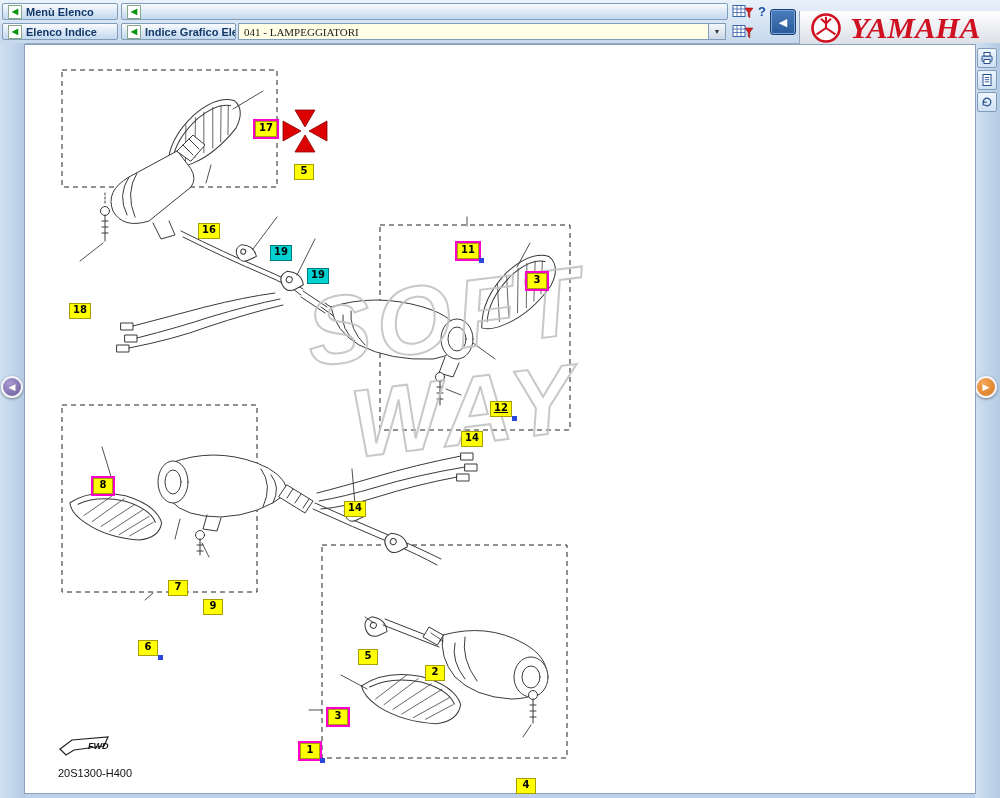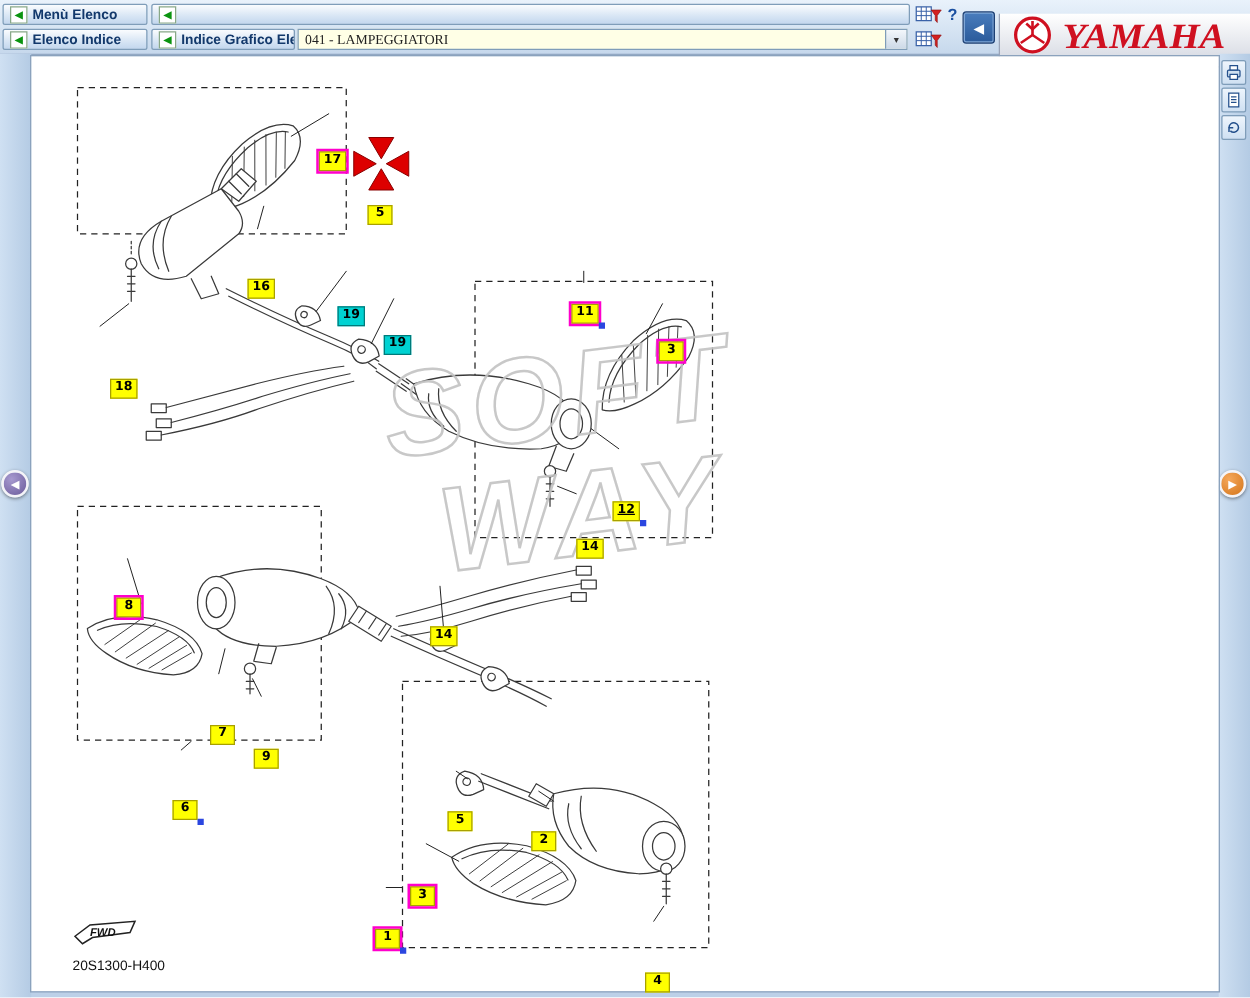--- a/index.html
+++ b/index.html
@@ -43,21 +43,21 @@
   .canvas{position:absolute;left:25px;top:45px;width:950px;height:748px;background:#fff;
        outline:1px solid #8ba2bd;}
   .canvas svg.art{position:absolute;left:0;top:0;}
   #labels-layer{position:absolute;left:0;top:0;width:100%;height:100%;z-index:5;margin-top:40px;}
   .part-label{position:absolute;min-width:12px;height:14px;line-height:14px;padding:0 3px;text-align:center;
        font:bold 10px "DejaVu Sans",sans-serif;color:#000;background:#ffff00;border:1px solid #a8a000;}
   .part-label.selected{outline:2px solid #ff00cc;}
   .part-label.cyan{background:#00d2d2;border-color:#007a7a;}
   .part-label .dot{position:absolute;right:-6px;bottom:-5px;width:5px;height:5px;background:#2b46e0;}
   .fwd-mark{position:absolute;left:33px;top:690px;width:60px;color:#111;z-index:4;}
-  .fwd-mark .fwd-text{font:bold italic 9px "Liberation Sans",sans-serif;position:absolute;left:14px;top:6px;}
+  .fwd-mark .fwd-text{font:bold italic 9px "Liberation Sans",sans-serif;position:absolute;left:30px;top:6px;}
   .sheet-code{position:absolute;left:33px;top:722px;font:11px "Liberation Sans",sans-serif;color:#111;z-index:4;}
 </style>
 </head>
 <body>
 
 <div class="screen">
 
   <div class="toolbar">
     <div class="btn" style="left:2px;top:3px;width:116px;height:17px;">
       <span class="mini-sheet">◀</span>
@@ -318,21 +318,21 @@
     </svg>
 
     <div id="labels-layer">
         <div class="part-label selected" style="left: 230px; top: 36px;">17</div>
         <div class="part-label" style="left: 269px; top: 79px;">5</div>
         <div class="part-label" style="left: 173px; top: 138px;">16</div>
         <div class="part-label cyan" style="left: 245px; top: 160px;">19</div>
         <div class="part-label cyan" style="left: 282px; top: 183px;">19</div>
         <div class="part-label selected" style="left: 432px; top: 158px;">11<span class="dot"></span></div>
         <div class="part-label selected" style="left: 502px; top: 188px;">3</div>
-        <div class="part-label" style="left: 63px; top: 218px; text-align: right;">18</div>
+        <div class="part-label" style="left: 44px; top: 218px; text-align: right;">18</div>
         <div class="part-label" style="left: 465px; top: 316px; text-decoration: underline;">12<span class="dot"></span></div>
         <div class="part-label" style="left: 436px; top: 346px;">14</div>
         <div class="part-label selected" style="left: 68px; top: 393px;">8</div>
         <div class="part-label" style="left: 319px; top: 416px;">14</div>
         <div class="part-label" style="left: 143px; top: 495px;">7</div>
         <div class="part-label" style="left: 178px; top: 514px;">9</div>
         <div class="part-label" style="left: 113px; top: 555px;">6<span class="dot"></span></div>
         <div class="part-label" style="left: 333px; top: 564px;">5</div>
         <div class="part-label" style="left: 400px; top: 580px;">2</div>
         <div class="part-label selected" style="left: 303px; top: 624px;">3</div>

